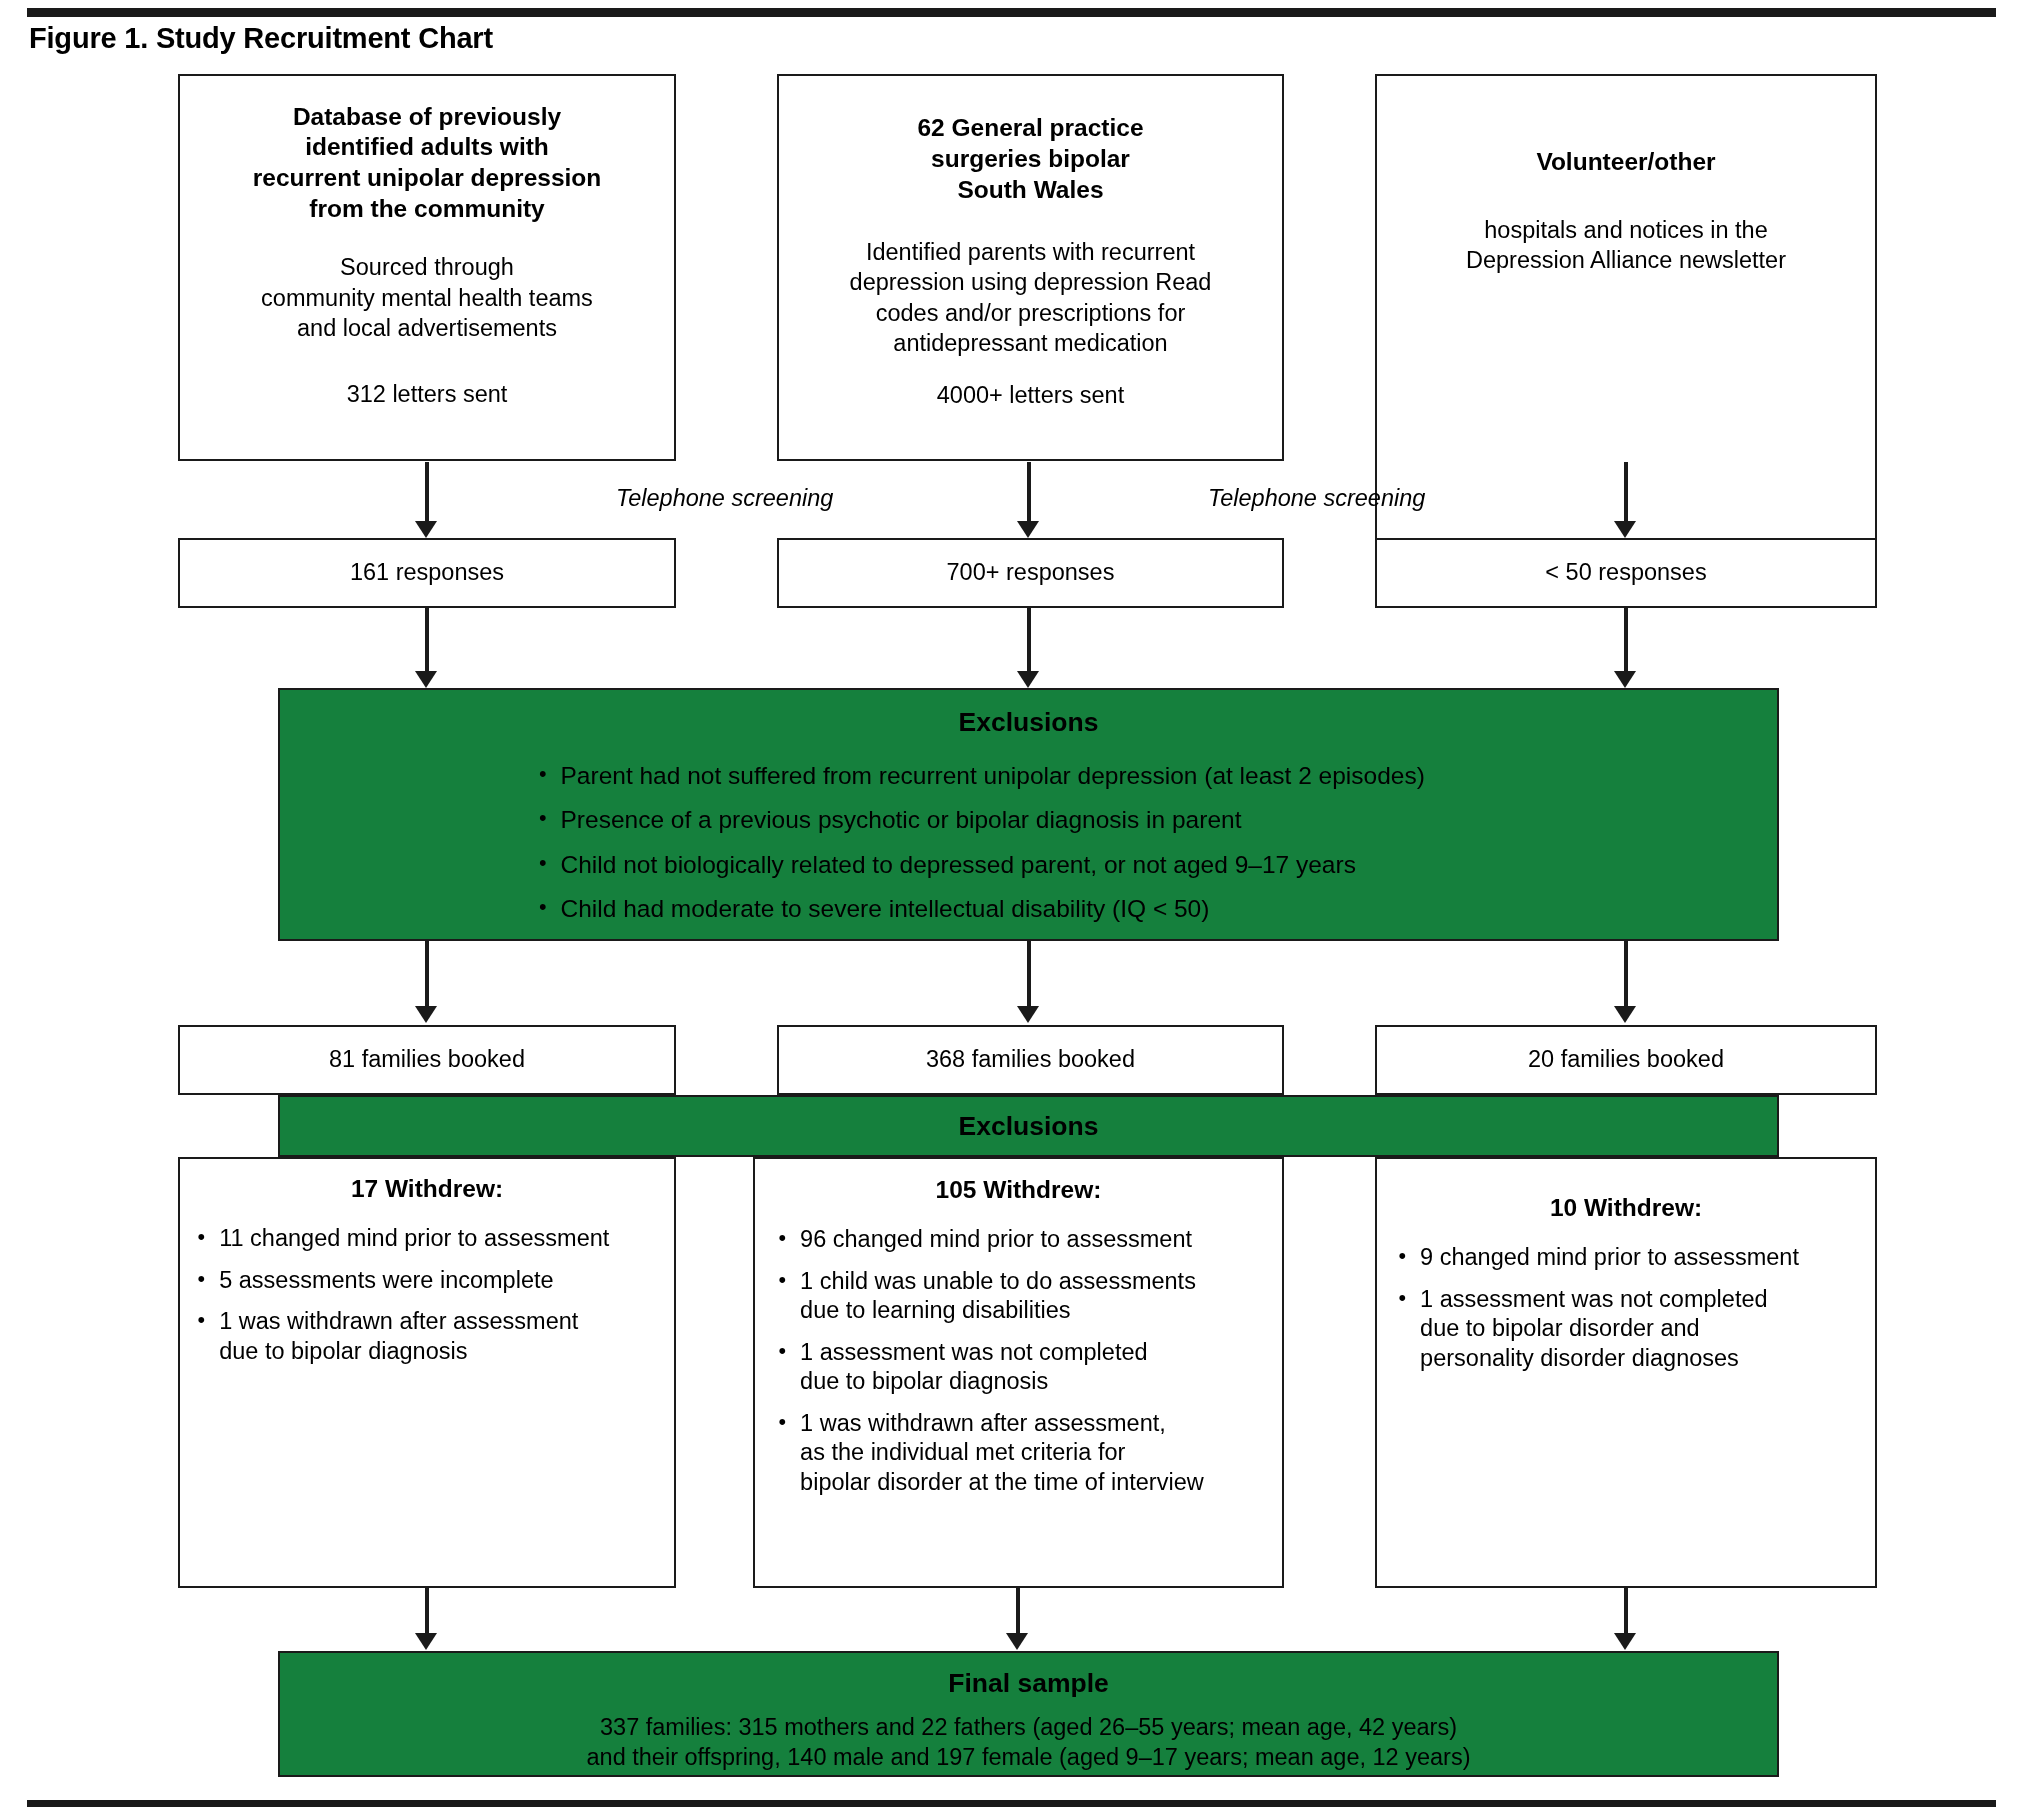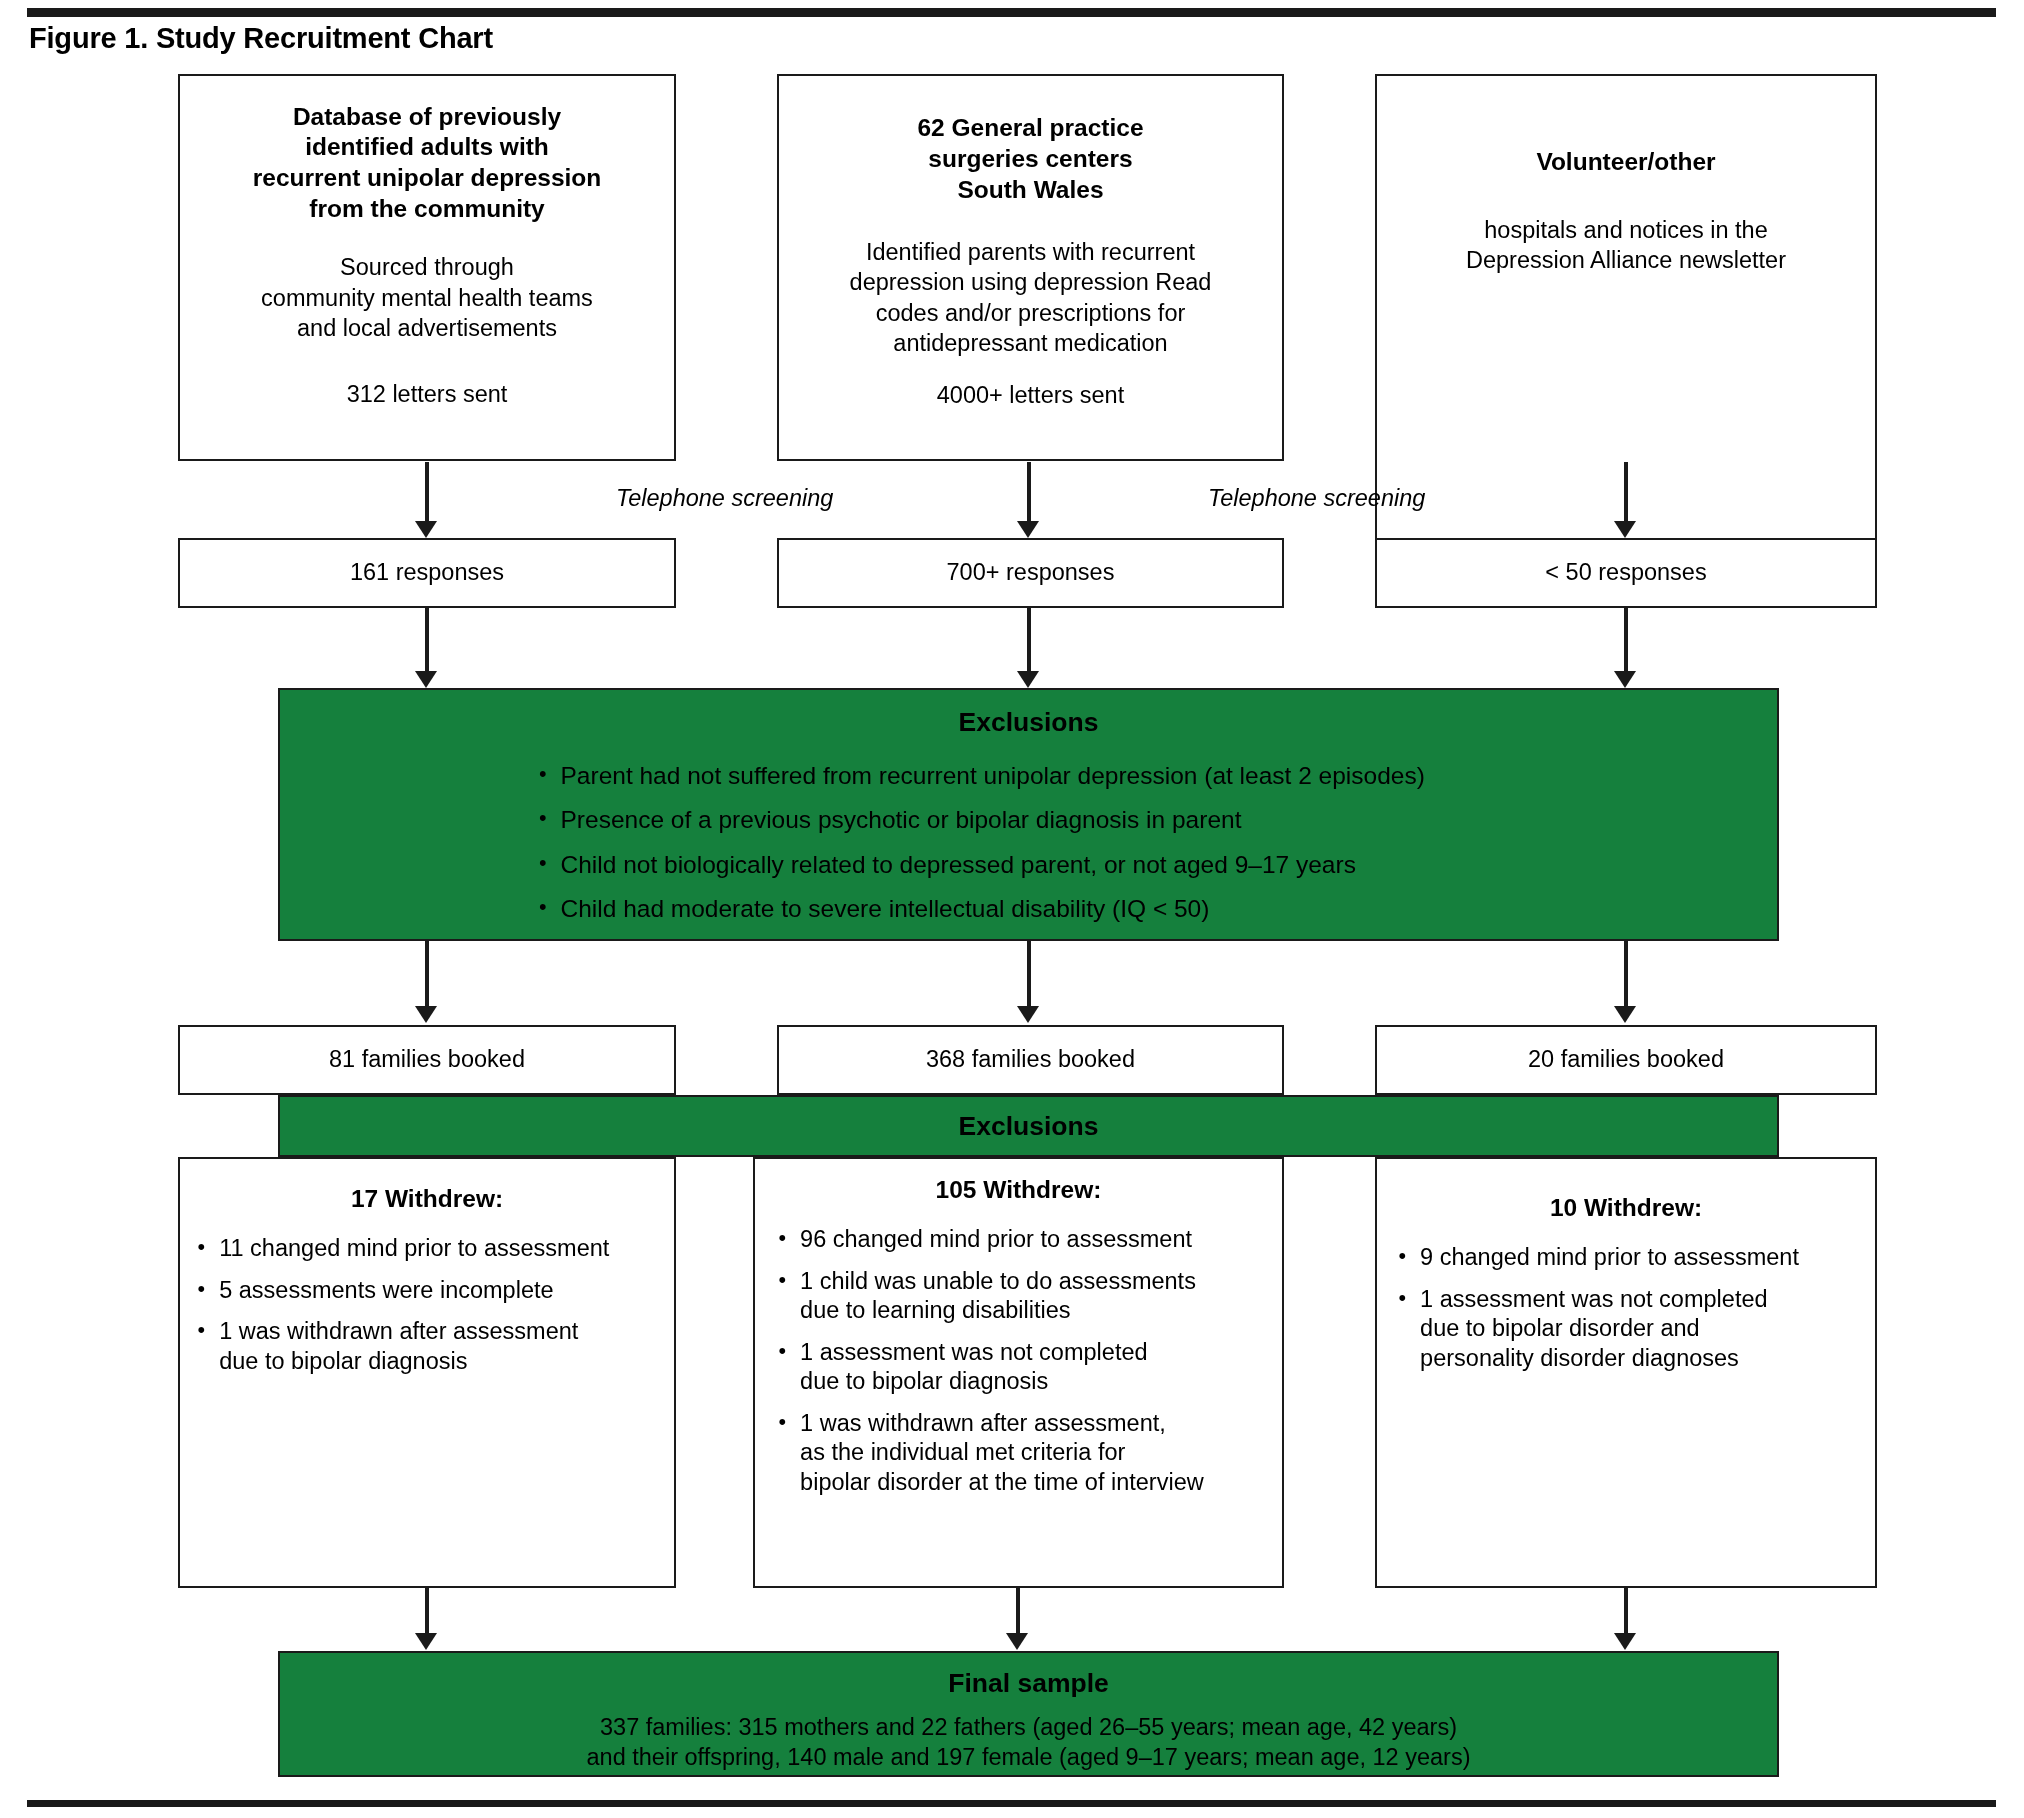--- a/index.html
+++ b/index.html
@@ -90,21 +90,21 @@
       <div>Sourced through</div>
       <div>community mental health teams</div>
       <div>and local advertisements</div>
     </div>
     <div class="b-body" style="margin-top:35px;">312 letters sent</div>
   </div>
 
   <div class="box" style="left:777px;top:74px;width:507px;height:387px;">
     <div class="b-title" style="margin-top:37px;">
       <div>62 General practice</div>
-      <div>surgeries centers</div>
+      <div>surgeries bipolar</div>
       <div>South Wales</div>
     </div>
     <div class="b-body" style="margin-top:31px;">
       <div>Identified parents with recurrent</div>
       <div>depression using depression Read</div>
       <div>codes and/or prescriptions for</div>
       <div>antidepressant medication</div>
     </div>
     <div class="b-body" style="margin-top:21.6px;">4000+ letters sent</div>
   </div>
@@ -189,21 +189,21 @@
   </div>
   <div class="box" style="left:1375px;top:1025px;width:502px;height:70px;">
     <div class="b-single" style="margin-top:16.7px;">20 families booked</div>
   </div>
 
   <div class="box shaded" style="left:278px;top:1095px;width:1501px;height:62px;">
     <div class="b-title" style="margin-top:12.7px;font-size:26.5px;">Exclusions</div>
   </div>
 
   <div class="box" style="left:178px;top:1157px;width:498px;height:431px;">
-    <div class="b-title" style="margin-top:25px;">17 Withdrew:</div>
+    <div class="b-title" style="margin-top:15px;">17 Withdrew:</div>
     <ul class="bullets" style="margin:19.6px 9.8px 0 13.7px;">
       <li style="white-space:pre-line;">11 changed mind prior to assessment</li>
       <li style="white-space:pre-line;">5 assessments were incomplete</li>
       <li style="white-space:pre-line;">1 was withdrawn after assessment
 due to bipolar diagnosis</li>
     </ul>
   </div>
 
   <div class="box" style="left:753px;top:1157px;width:531px;height:431px;">
     <div class="b-title" style="margin-top:15.7px;">105 Withdrew:</div>

